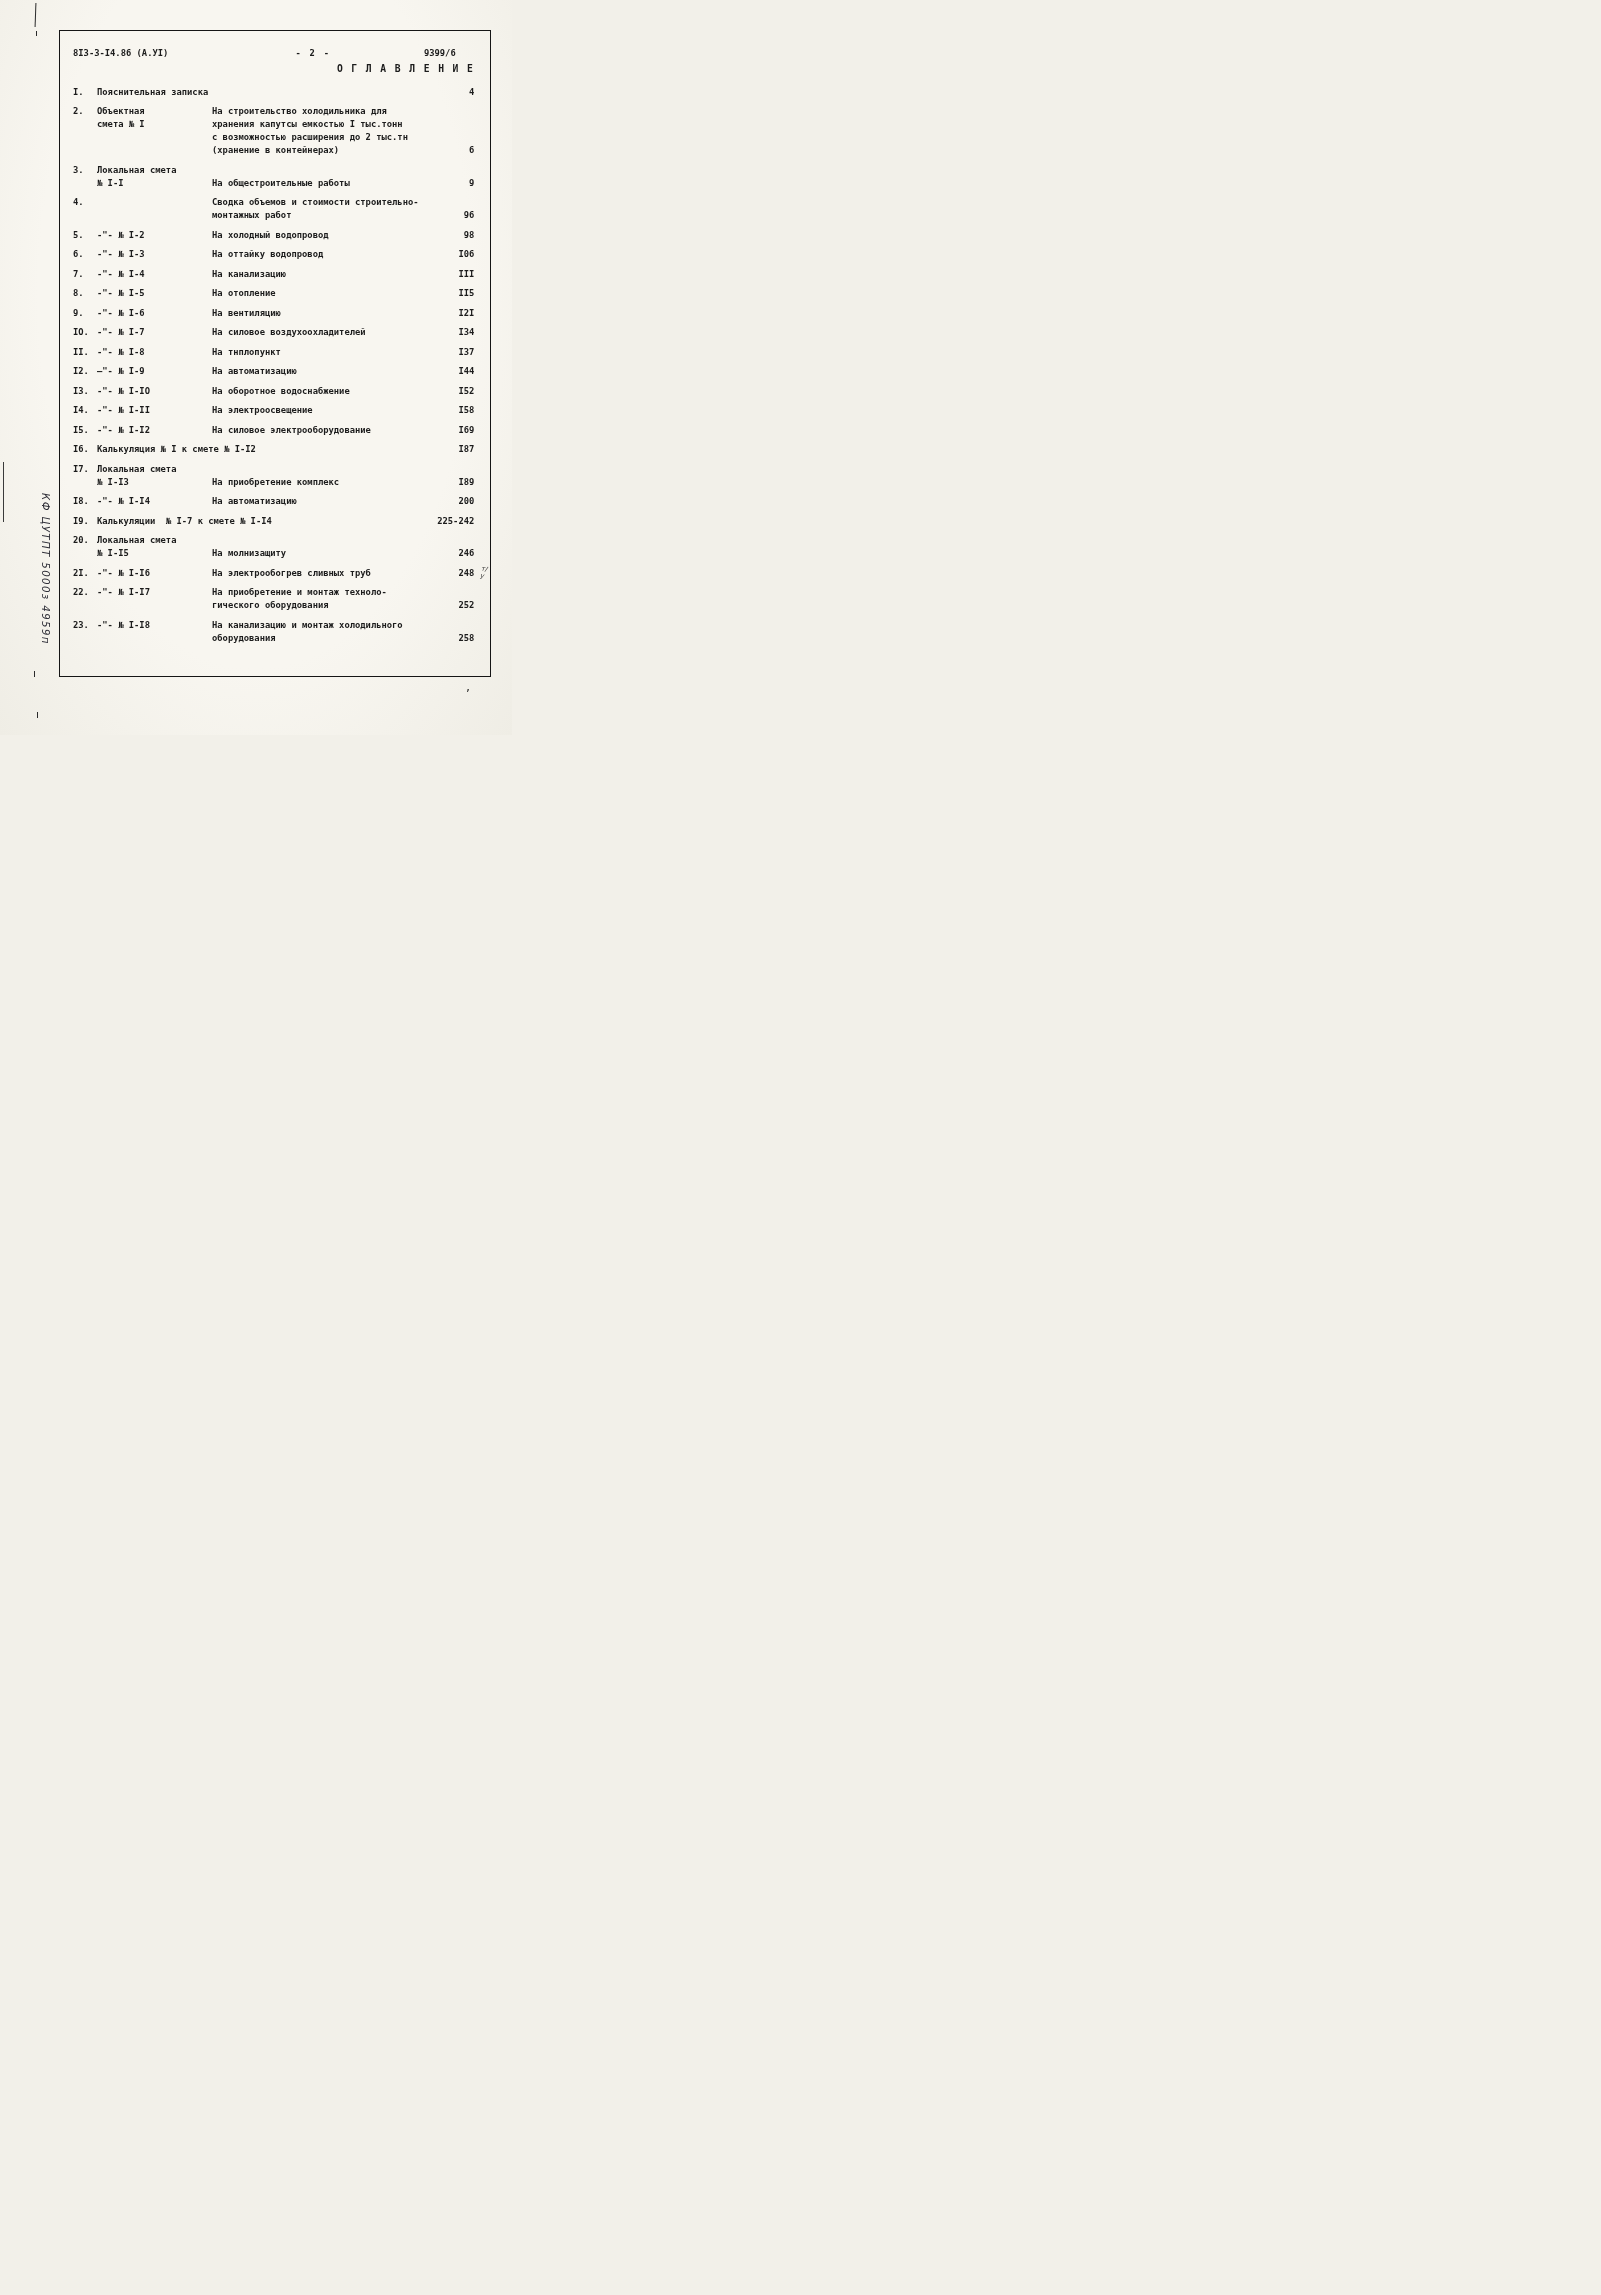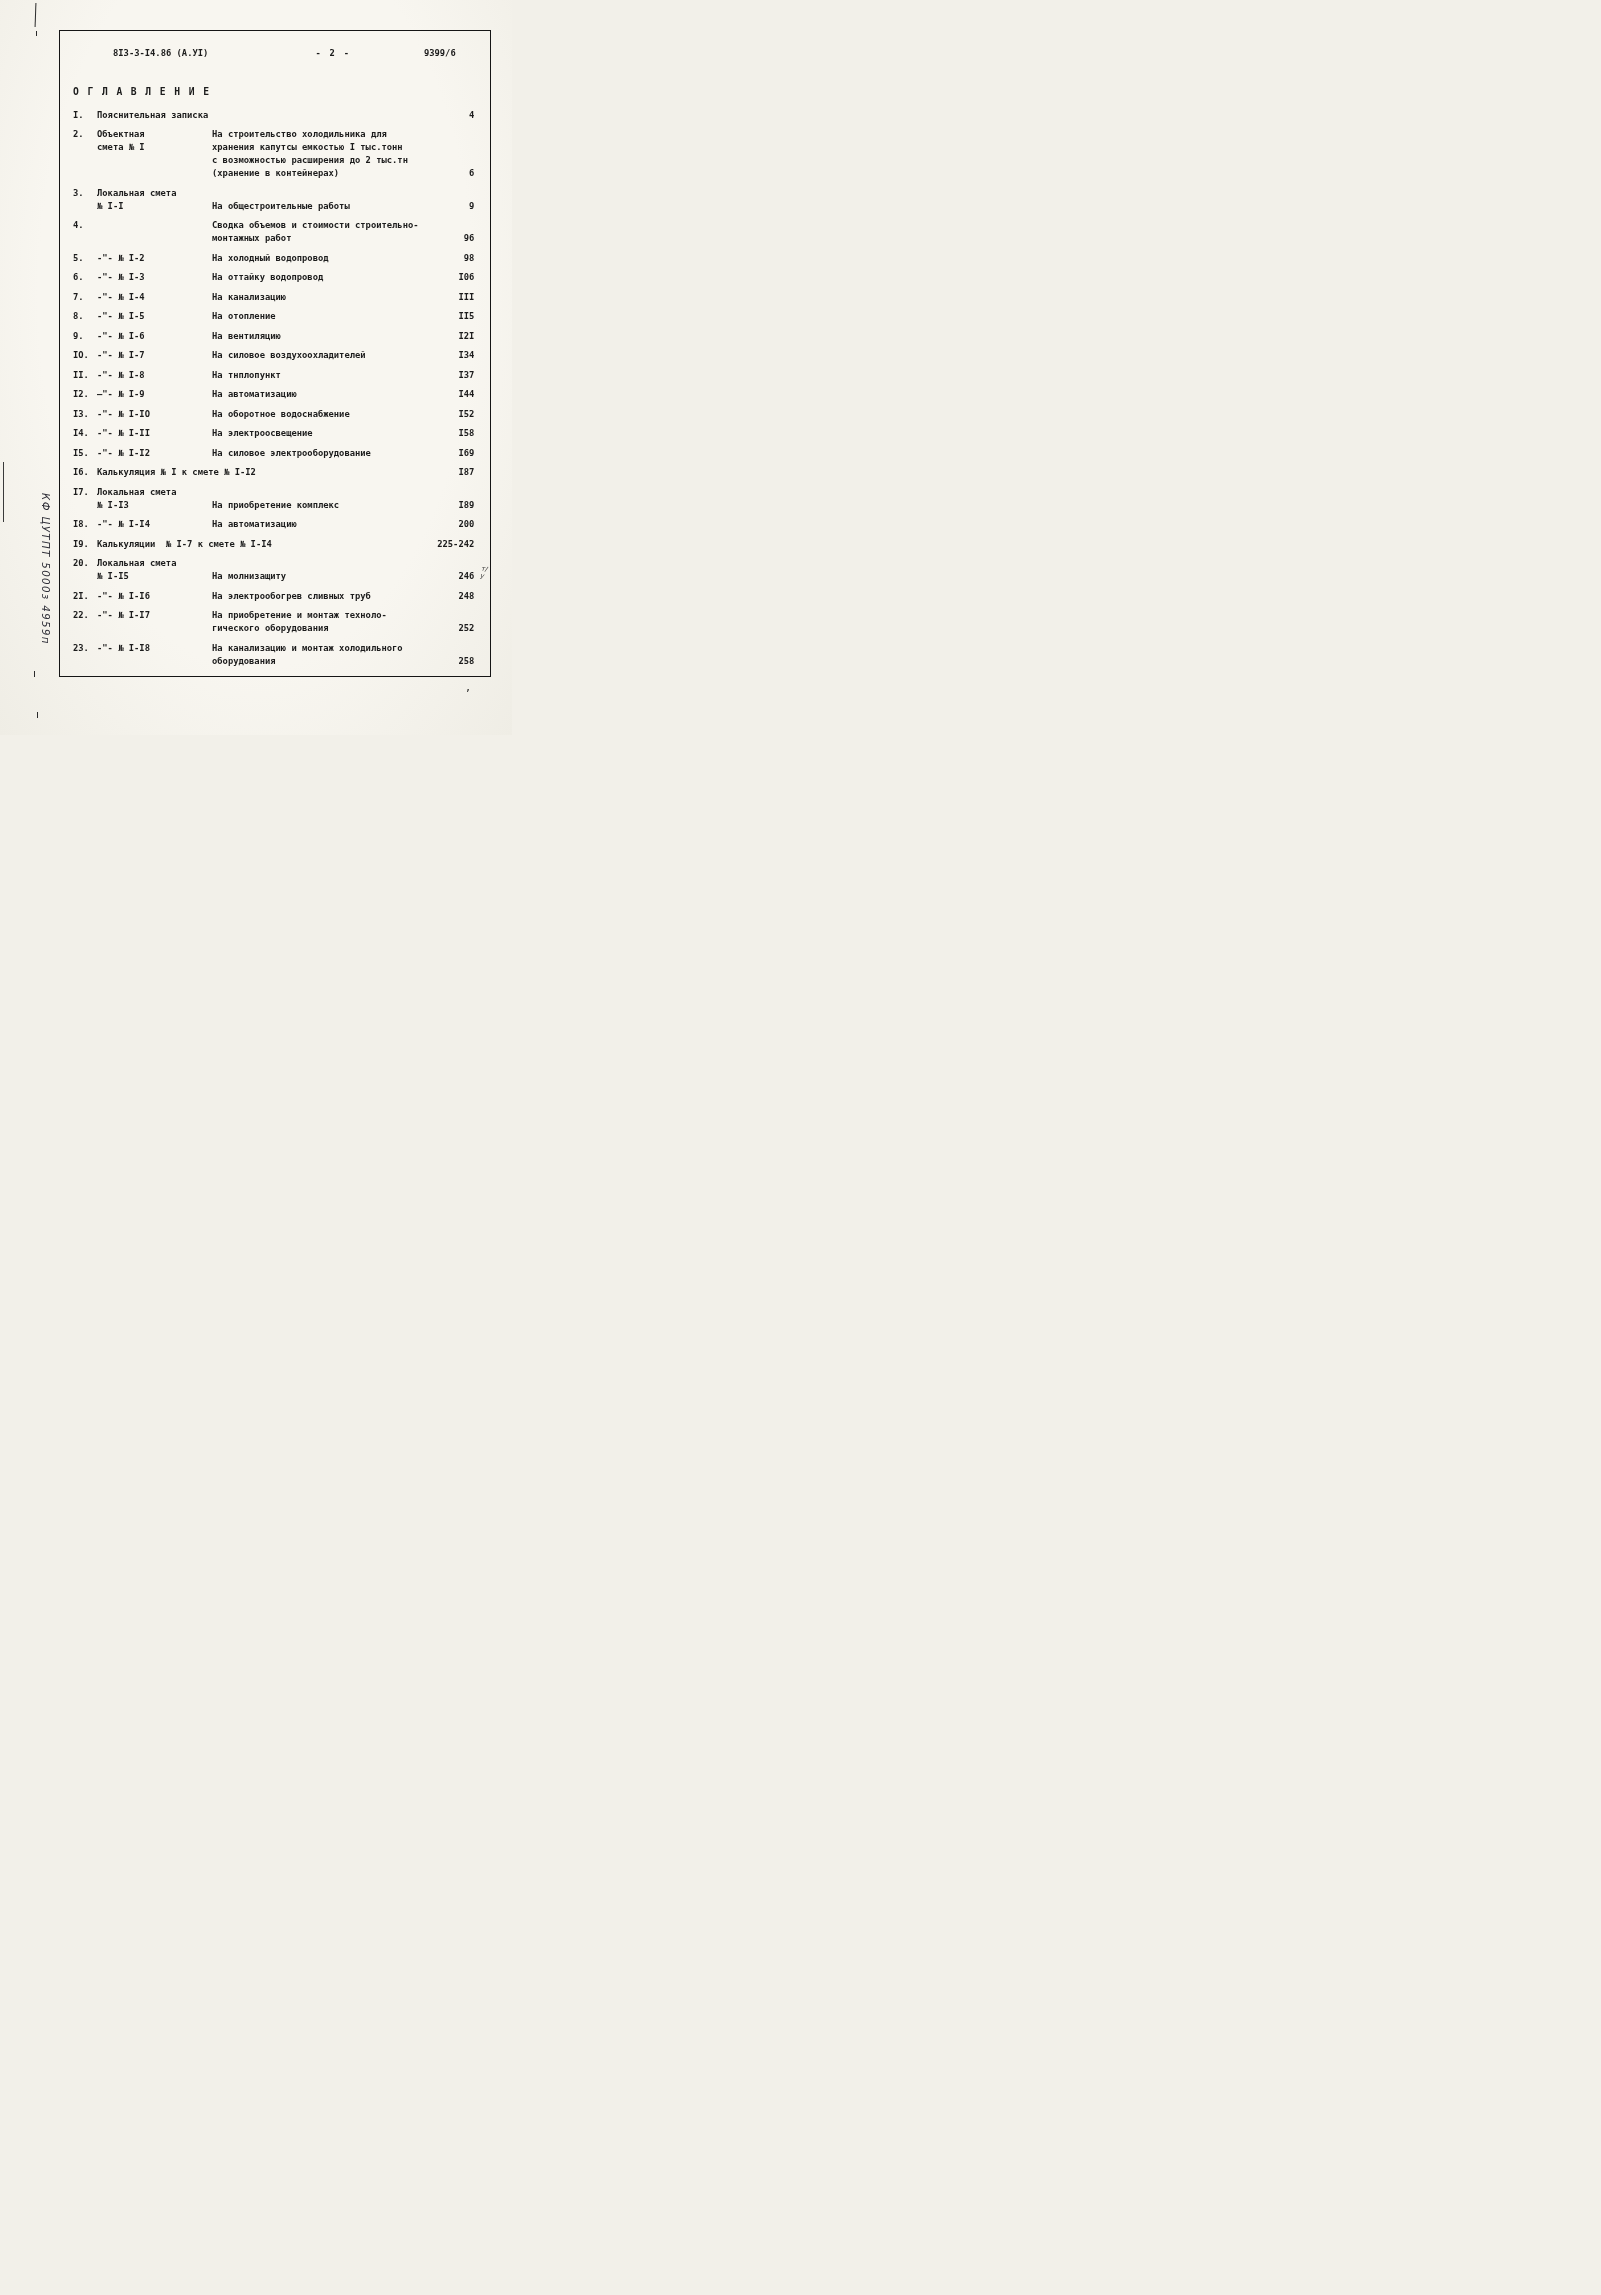--- a/index.html
+++ b/index.html
@@ -25,28 +25,27 @@
     height: 647px;
     border: 1.8px solid #151515;
     box-sizing: border-box;
     padding: 16.6px 15.7px 9.2px 13px;
   }
   .doc-header {
     display: flex;
     align-items: baseline;
     font-size: 8.8px;
     font-weight: 600;
-    margin-left: 40px;
   }
   .dh-left  { width: 148px; }
   .dh-mid   { flex: 1; text-align: center; letter-spacing: 1.8px; }
   .dh-right { width: 69px; text-align: center; }
   .doc-title {
-    margin-top: 28px;
-    text-align: left;
+    margin-top: 5px;
+    text-align: right;
     font-size: 9.7px;
     font-weight: 600;
     letter-spacing: 1.4px;
   }
   .toc {
     margin-top: 12px;
     display: flex;
     flex-direction: column;
     gap: 6.5px;
   }

